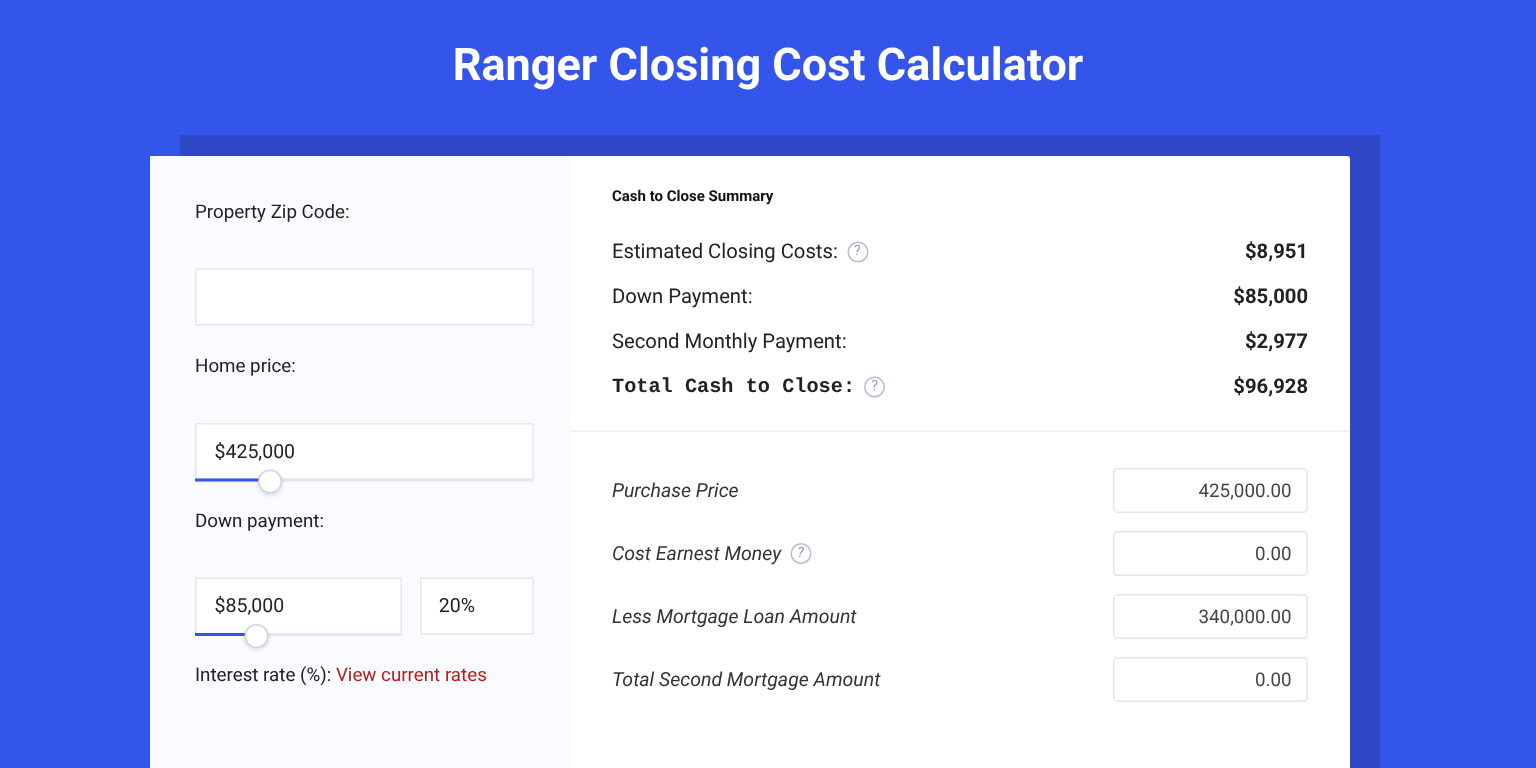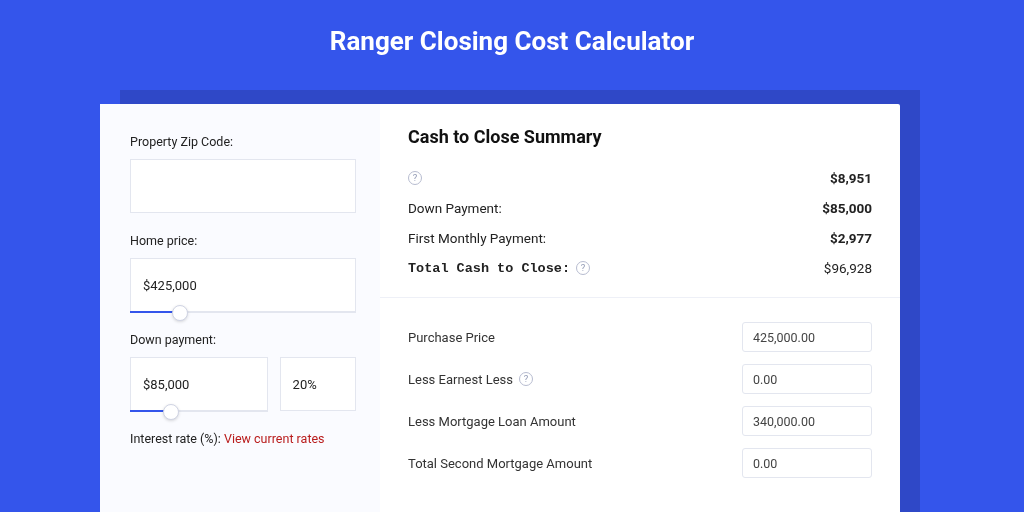--- a/index.html
+++ b/index.html
@@ -1,42 +1,42 @@
 <!DOCTYPE html>
 <html><head>
 <meta charset="utf-8">
 <style>
   *{box-sizing:border-box;margin:0;padding:0;font-family:-apple-system,BlinkMacSystemFont,"Segoe UI",Roboto,Arial,sans-serif;}
   body{width:1024px;height:512px;overflow:hidden;background:#3455eb;}
   .stage{width:1024px;height:512px;position:relative;}
-  .headline{color:#fff;font-size:26px;font-weight:700;text-align:center;padding:26px 0 22px;}
+  .headline{color:#fff;font-size:30px;font-weight:700;text-align:center;padding:26px 0 22px;}
   .shadow-card{position:absolute;left:120px;top:90px;width:800px;height:520px;background:#2f48c7;}
   .card{position:absolute;left:100px;top:104px;width:800px;height:520px;background:#fff;border-radius:2px;display:flex;}
   .left{width:280px;padding:30px 24px 24px 30px;background:#fafbff;}
   .right{flex:1;padding:22px 28px 24px 28px;}
   .lab{font-size:12.5px;color:#222;margin-bottom:10px;}
   .field{position:relative;margin-bottom:20px;}
-  input.box{width:100%;height:54px;border:1px solid #e3e6ef;background:#fff;font-size:13px;padding:0 12px;color:#222;outline:none;}
+  input.box{width:100%;height:38px;border:1px solid #e3e6ef;background:#fff;font-size:13px;padding:0 12px;color:#222;outline:none;margin-top:20px;}
   .dual{display:flex;gap:12px;}
   .dual .wide{flex:1.8;} .dual .narrow{flex:1;border-radius:14px;}
   .track{position:absolute;left:0;right:0;bottom:-1px;height:2px;background:#e3e6ef;}
   .fill{position:absolute;left:0;bottom:-1px;height:2px;background:#3455eb;}
   .thumb{position:absolute;width:16px;height:16px;border-radius:50%;background:#fff;border:1px solid #d0d4e4;box-shadow:0 1px 3px rgba(0,0,0,.15);bottom:-9px;}
   .link{color:#b91c1c;font-size:12.5px;text-decoration:none;}
-  .sec-title{font-size:18px;font-weight:700;color:#111;margin-bottom:16px;}
+  .sec-title{font-size:10px;font-weight:700;color:#111;margin-bottom:16px;}
   .row{display:flex;justify-content:space-between;align-items:center;font-size:13.5px;color:#222;padding:7px 0;}
   .row .label{display:flex;align-items:center;gap:6px;}
   .row .val{font-weight:700;}
   .row.bold .label span:first-child{font-weight:700;font-family:Liberation Mono, monospace;}
-  .row.bold .val{font-weight:400;}
+  .row.bold .val{font-weight:700;}
   .help{display:inline-flex;width:14px;height:14px;border:1px solid #b7bcd0;border-radius:50%;color:#939bb5;font-size:9.5px;align-items:center;justify-content:center;line-height:1;}
   .divider{height:1px;background:#eef0f7;margin:14px -28px 18px;}
   .wsrow{display:flex;justify-content:space-between;align-items:center;font-size:13px;color:#333;padding:6px 0;}
-  .wsrow .label{display:flex;align-items:center;gap:6px;}
-  .wsin{width:130px;height:30px;border:1px solid #e3e6ef;background:#fff;font-size:12.5px;padding:0 10px;color:#444;outline:none;border-radius:3px;}
+  .wsrow .label{display:flex;align-items:center;gap:6px;font-style:italic;}
+  .wsin{width:130px;height:30px;border:1px solid #e3e6ef;background:#fff;font-size:12.5px;text-align:right;padding:0 10px;color:#444;outline:none;border-radius:3px;}
 </style>
 </head>
 <body>
 
 <div class="stage">
   <div class="headline">Ranger Closing Cost Calculator</div>
   <div class="shadow-card"></div>
   <div class="card">
     <div class="left">
 
@@ -71,35 +71,36 @@
         <a href="#" class="link">View current rates</a>
       </div>
 
     </div>
 
     <div class="right">
       <div class="sec-title">Cash to Close Summary</div>
 
       <div class="row">
         <div class="label">
+          <span>Estimated Closing Costs:</span>
           <span class="help">?</span>
         </div>
         <div class="val">$8,951</div>
       </div>
 
       <div class="row">
         <div class="label">
           <span>Down Payment:</span>
         </div>
         <div class="val">$85,000</div>
       </div>
 
       <div class="row">
         <div class="label">
-          <span>First Monthly Payment:</span>
+          <span>Second Monthly Payment:</span>
         </div>
         <div class="val">$2,977</div>
       </div>
 
       <div class="row bold">
         <div class="label">
           <span>Total Cash to Close:</span>
           <span class="help">?</span>
         </div>
         <div class="val">$96,928</div>
@@ -110,21 +111,21 @@
 
       <div class="wsrow">
         <div class="label">
           <span>Purchase Price</span>
         </div>
         <input class="wsin" type="text" value="425,000.00" style="">
       </div>
 
       <div class="wsrow">
         <div class="label">
-          <span>Less Earnest Less</span>
+          <span>Cost Earnest Money</span>
           <span class="help">?</span>
         </div>
         <input class="wsin" type="text" value="0.00" style="">
       </div>
 
       <div class="wsrow">
         <div class="label">
           <span>Less Mortgage Loan Amount</span>
         </div>
         <input class="wsin" type="text" value="340,000.00" style="">

